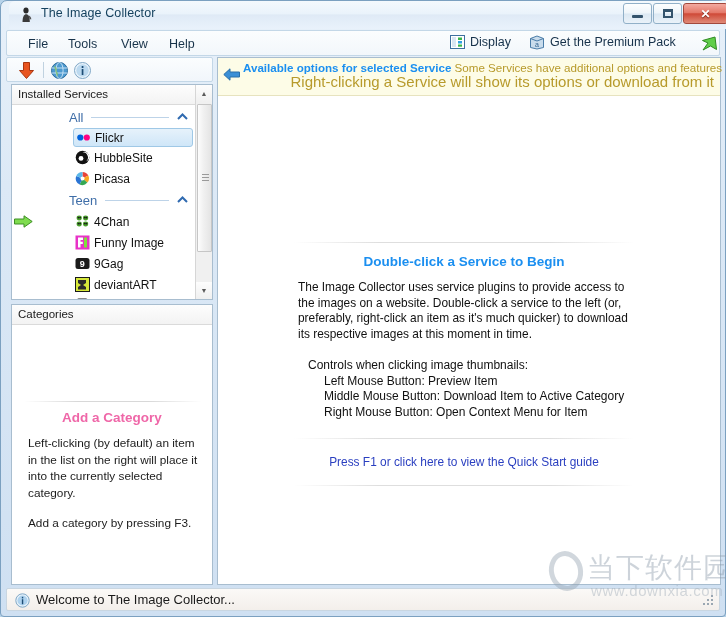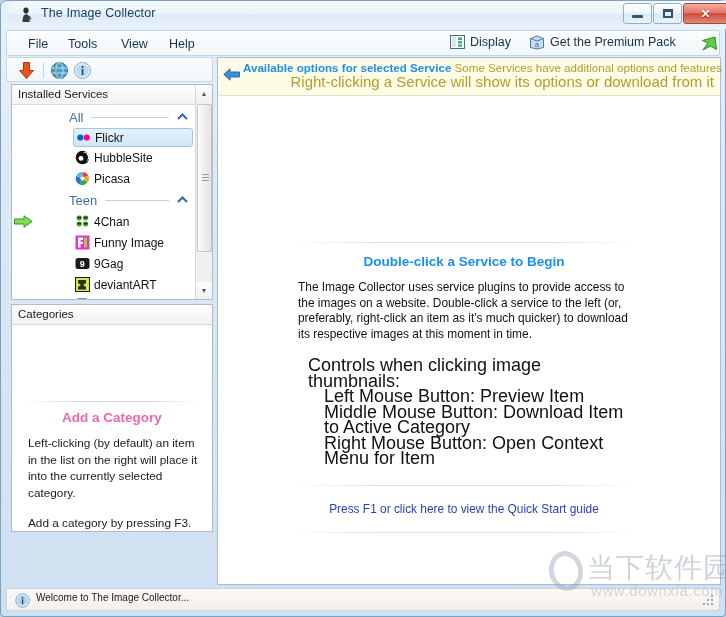--- a/index.html
+++ b/index.html
@@ -186,21 +186,21 @@
     position: absolute; left: 4px; top: 50%; margin-top: -4px;
     width: 7px; height: 8px;
   }
   #sb-grip i {
     display: block; height: 1px; background: #9a9a9a; margin-bottom: 2px;
   }
 
   
   #categories-box {
     position: absolute; left: 10px; top: 303px;
-    width: 202px; height: 228px;
+    width: 202px; height: 281px;
     background: #ffffff;
     border: 1px solid #a8bdcf;
     padding-left: 36px;
   }
   #categories-header {
     position: absolute; left: 0; top: 0; width: 100%; height: 20px;
     background: linear-gradient(to bottom,#fdfdfd 0%,#f3f3f3 100%);
     border-bottom: 1px solid #dadada;
     font-size: 11.5px; color: #1a1a1a;
     padding: 3px 0 0 6px;
@@ -266,21 +266,21 @@
     margin-top: 11px;
     text-align: center;
     font-size: 13.5px; font-weight: bold; color: #1b8ff0;
   }
   #welcome-para {
     margin: 11px 4px 4px 4px;
     font-size: 11.9px; color: #111; line-height: 15.5px;
   }
   #welcome-controls {
     margin: 16px 4px 18px 14px;
-    font-size: 18px; color: #111; line-height: 15.5px;
+    font-size: 12px; color: #111; line-height: 15.5px;
   }
   #welcome-controls .indent { padding-left: 16px; }
   #welcome-bot-rule {
     margin-top: 16px; height: 1px; width: 100%;
     background: linear-gradient(to right,#ffffff,#dedede 25%,#dedede 75%,#ffffff);
   }
   #welcome-link {
     margin-top: 16px; text-align: center;
     font-size: 11.9px; color: #2a3fc0;
     cursor: default;
@@ -294,21 +294,21 @@
   #statusbar {
     position: absolute; left: 5px; top: 587px;
     width: 714px; height: 23px;
     background: linear-gradient(to bottom,#fbf9f7 0%,#f3efeb 100%);
     border: 1px solid #c9d6e1;
     border-radius: 2px;
   }
   #status-icon { position: absolute; left: 8px; top: 4px; width: 15px; height: 15px; }
   #status-text {
     position: absolute; left: 29px; top: 3px;
-    font-size: 10px; color: #1a1a1a; white-space: nowrap;
+    font-size: 13px; color: #1a1a1a; white-space: nowrap;
   }
   #grip {
     position: absolute; right: 4px; bottom: 3px; width: 12px; height: 12px;
   }
   #grip i {
     position: absolute; width: 2px; height: 2px; background: #9aa7b2;
   }
 
   
   #watermark {

